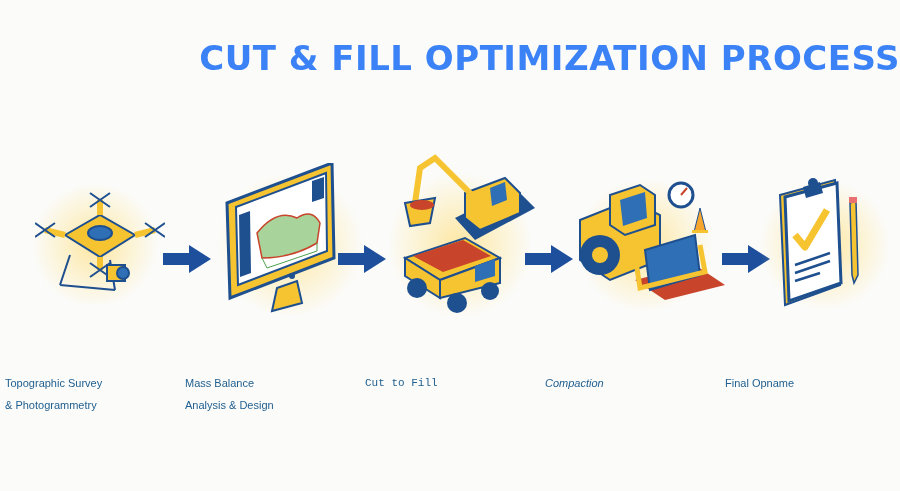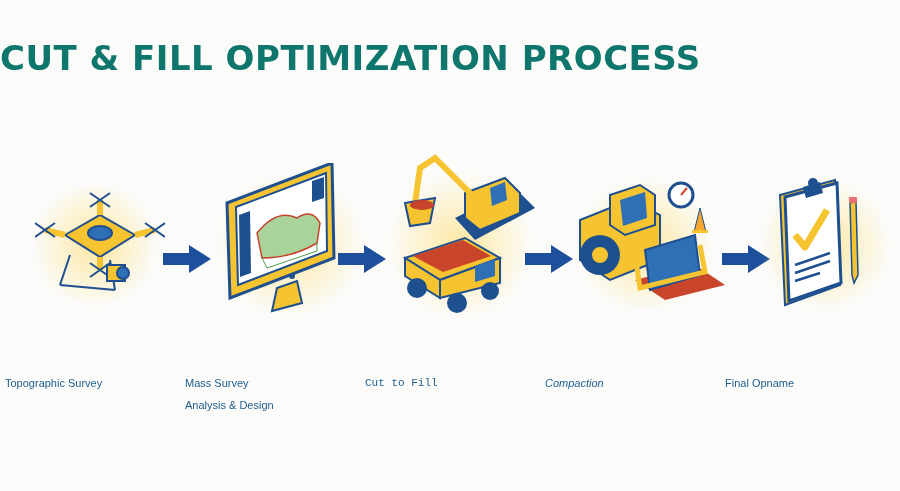--- a/index.html
+++ b/index.html
@@ -3,23 +3,23 @@
 <meta charset="utf-8">
 <style>
   html, body { margin:0; padding:0; }
   body {
     width:900px; height:491px; overflow:hidden;
     background:#fbfbfa;
     font-family:"Liberation Sans", sans-serif;
     position:relative;
   }
   .title {
-    position:absolute; left:0; top:38px; width:900px; text-align:left;
+    position:absolute; left:0; top:38px; width:900px; text-align:right;
     font-family:"DejaVu Sans", sans-serif; font-weight:bold;
-    font-size:34px; letter-spacing:0.5px; color:#0f766e;
+    font-size:34px; letter-spacing:0.5px; color:#3b82f6;
   }
   .step-icon { position:absolute; }
   .glow {
     position:absolute; border-radius:50%;
     background:radial-gradient(circle, rgba(255,214,90,0.55) 0%, rgba(255,225,120,0.25) 45%, rgba(255,255,255,0) 72%);
   }
   .arrow { position:absolute; }
   .label {
     position:absolute; text-align:left; color:#1f5e8e;
     font-size:11px; line-height:22px; width:190px;margin-top:28px;
@@ -124,23 +124,24 @@
   <path d="M28 12 L45 7 L48 18 L31 23 Z" fill="#1e4f8f"></path>
   <circle cx="38" cy="8" r="5" fill="#1e4f8f"></circle>
   <path d="M20 60 L30 72 L52 35" fill="none" stroke="#f6c431" stroke-width="7" stroke-linejoin="round"></path>
   <path d="M20 90 L55 78 M20 98 L55 86 M20 106 L45 98" stroke="#1e4f8f" stroke-width="2.5"></path>
   <path d="M75 28 L81 26 L83 100 L79 108 L77 100 Z" fill="#f6c431" stroke="#1e4f8f" stroke-width="1.5"></path>
   <rect x="74" y="22" width="8" height="6" fill="#e87070"></rect>
 </svg>
 
 <div class="label" style="left:5px;top:344px;">
   <div>Topographic Survey</div>
+  <div>&amp; Photogrammetry</div>
 </div>
 <div class="label" style="left:185px;top:344px;">
-  <div>Mass Survey</div>
+  <div>Mass Balance</div>
   <div>Analysis &amp; Design</div>
 </div>
 <div class="label" style="left:365px;top:344px;font-family:Liberation Mono, monospace;">
   <div>Cut to Fill</div>
 </div>
 <div class="label" style="left:545px;top:344px;font-style:italic;">
   <div>Compaction</div>
 </div>
 <div class="label" style="left:725px;top:344px;">
   <div>Final Opname</div>

